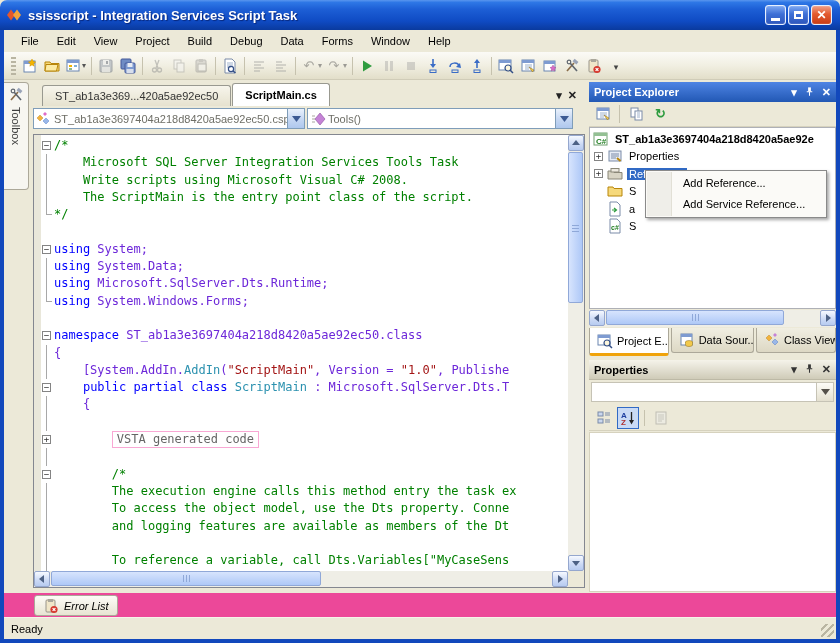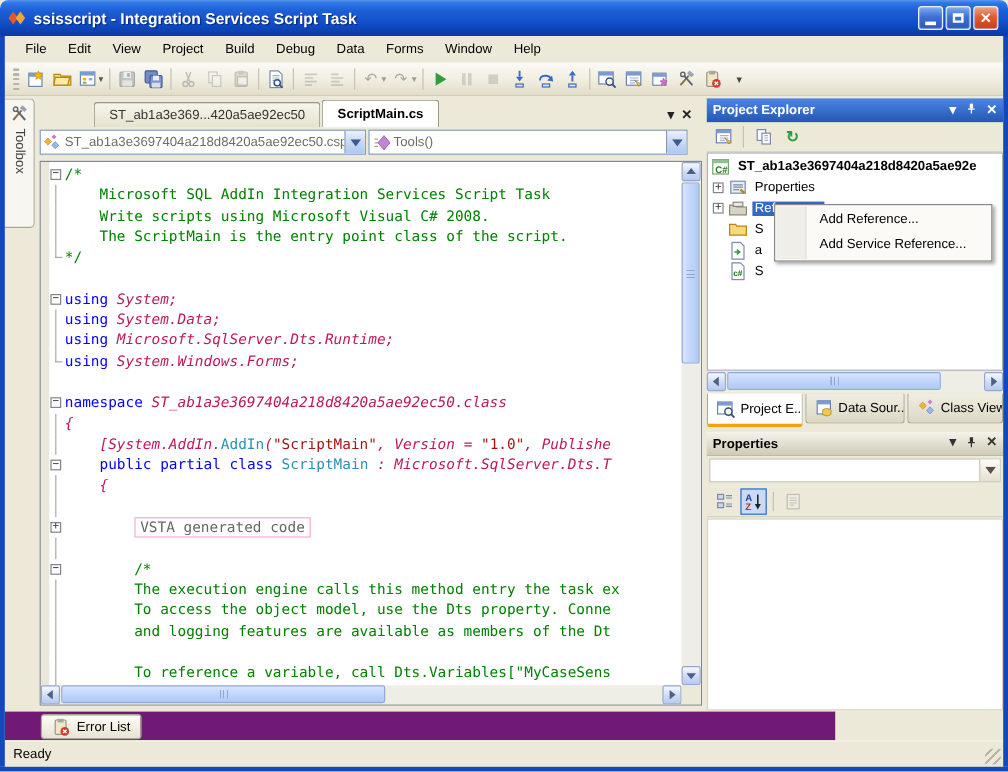--- a/index.html
+++ b/index.html
@@ -40,21 +40,21 @@
   .ic .g{font-size:13px;line-height:16px;color:#6F6D64;}
   
   #workspace{position:absolute;left:4px;top:80px;width:832px;height:513px;background:#ECE9D8;overflow:hidden;}
   
   .toolbox-tab{position:absolute;left:0;top:2px;width:25px;height:108px;background:#F7F6F1;
     border:1px solid #ACA899;border-left:none;border-radius:0 4px 4px 0;
     display:flex;flex-direction:column;align-items:center;padding-top:4px;gap:4px;}
   .toolbox-tab .vtext{writing-mode:vertical-rl;font-size:11px;color:#3F3F3F;}
   
   .doc-tabstrip{position:absolute;left:26px;top:2px;width:555px;height:24px;display:flex;
-    align-items:flex-end;padding-left:48px;}
+    align-items:flex-end;padding-left:12px;}
   .dtab{height:21px;padding:0 12px;display:flex;align-items:center;margin-right:1px;
     border:1px solid #999990;border-bottom:none;border-radius:3px 3px 0 0;
     background:linear-gradient(180deg,#F7F5EC,#E6E2CF);color:#333;white-space:nowrap;}
   .dtab.active{background:#fff;font-weight:bold;height:23px;color:#000;}
   .strip-btns{margin-left:auto;display:flex;gap:6px;padding:0 8px 4px 0;}
   .strip-btns span{font-size:11px;color:#222;font-weight:bold;}
   
   .navbar{position:absolute;left:26px;top:26px;width:555px;height:27px;}
   .combo{position:absolute;top:2px;height:21px;border:1px solid #7F9DB9;background:#fff;
     display:flex;align-items:center;overflow:hidden;}
@@ -63,21 +63,21 @@
     background:linear-gradient(180deg,#EAF1FC,#C2D5F2 60%,#AFC8EE);display:flex;align-items:center;justify-content:center;}
   .combo .ddbtn svg{width:9px;height:6px;}
   
   .editor{position:absolute;left:29px;top:54px;width:552px;height:454px;background:#fff;
     border:1px solid #848790;overflow:hidden;}
   .sel-margin{position:absolute;left:0;top:0;width:7px;bottom:16px;background:#E9E7DA;}
   .outline-col{position:absolute;left:7px;top:2px;width:13px;bottom:16px;overflow:hidden;}
   .code{position:absolute;left:20px;top:2px;right:16px;bottom:16px;overflow:hidden;}
   .cl,.om{height:17.3px;}
   .cl pre{margin:0;font:12px/17.3px "DejaVu Sans Mono",monospace;white-space:pre;}
-  .tk-p{color:#be185d;font-style:italic;} .tk-c{color:#008000;} .tk-k{color:#0000FF;} .tk-t{color:#2B91AF;} .tk-s{color:#A31515;}
+  .tk-p{color:#6d28d9;} .tk-c{color:#008000;} .tk-k{color:#0000FF;} .tk-t{color:#2B91AF;} .tk-s{color:#A31515;}
   .collapsed-box{border:1px solid #f9a8d4;color:#666;padding:0 4px;background:#fff;
     font:12px/15px "DejaVu Sans Mono",monospace;display:inline-block;}
   .om{position:relative;}
   .om .box{position:absolute;left:1px;top:4px;width:9px;height:9px;border:1px solid #848484;
     background:#fff;font:9px/7px "DejaVu Sans Mono",monospace;text-align:center;color:#333;}
   .om .vln{position:absolute;left:5px;top:0;bottom:0;width:1px;background:#A8A8A8;}
   .om .vln.half{bottom:8px;}
   .om .hln{position:absolute;left:5px;top:8px;width:6px;height:1px;background:#A8A8A8;}
   
   .sb-btn{position:absolute;width:16px;height:16px;border:1px solid #95A7CE;border-radius:2px;
@@ -127,21 +127,21 @@
   .pt-btn.selected{border:1px solid #316AC5;background:#C9DAF5;}
   .pt-btn.disabled{opacity:.5;filter:grayscale(70%);}
   .pt-sep{width:1px;height:16px;background:#C6C2AE;margin:0 3px;}
   .prop-empty{position:absolute;left:0;top:72px;width:247px;height:160px;background:#fff;border:1px solid #D6D2BE;}
   
   .ctx-menu{position:absolute;left:641px;top:90px;width:182px;height:48px;background:#FBFAF7;
     border:1px solid #8A8A8A;box-shadow:2px 2px 3px rgba(0,0,0,.35);z-index:40;padding:2px 3px;}
   .ctx-gutter{position:absolute;left:1px;top:1px;bottom:1px;width:25px;background:#EFEEE9;border-right:1px solid #E2E0D6;}
   .cm-item{position:relative;height:21px;line-height:21px;padding-left:34px;white-space:nowrap;}
   
-  .errorlist-row{position:absolute;left:4px;top:593px;width:692px;height:24px;background:#701a75;}
+  .errorlist-row{position:absolute;left:4px;top:593px;width:832px;height:24px;background:#ec4899;font-style:italic;}
   .el-btn{position:absolute;left:30px;top:2px;height:21px;padding:0 8px;display:flex;align-items:center;gap:5px;
     border:1px solid #ACA899;border-radius:3px;background:linear-gradient(180deg,#FDFCF7,#E8E4D3);}
   .statusbar{position:absolute;left:4px;top:617px;width:832px;height:22px;background:#ECE9D8;
     display:flex;align-items:center;padding-left:7px;border-top:1px solid #F6F4EA;}
   .resize-grip{position:absolute;right:2px;bottom:2px;width:13px;height:13px;
     background:repeating-linear-gradient(135deg,transparent 0 3px,#B9B5A2 3px 5px);}
 </style>
 </head>
 <body>
 
@@ -539,21 +539,21 @@
           </div>
           <div class="om">
             <span class="vln"></span>
           </div>
         </div>
       <div class="code" id="codeLines">
           <div class="cl">
             <pre><span class="tk-c">/*</span></pre>
           </div>
           <div class="cl">
-            <pre><span class="tk-c">    Microsoft SQL AddIn Integration Services Script Task</span></pre>
+            <pre><span class="tk-c">    Microsoft SQL Server Integration Services Tools Task</span></pre>
           </div>
           <div class="cl">
             <pre><span class="tk-c">    Write scripts using Microsoft Visual C# 2008.</span></pre>
           </div>
           <div class="cl">
             <pre><span class="tk-c">    The ScriptMain is the entry point class of the script.</span></pre>
           </div>
           <div class="cl">
             <pre><span class="tk-c">*/</span></pre>
           </div>

